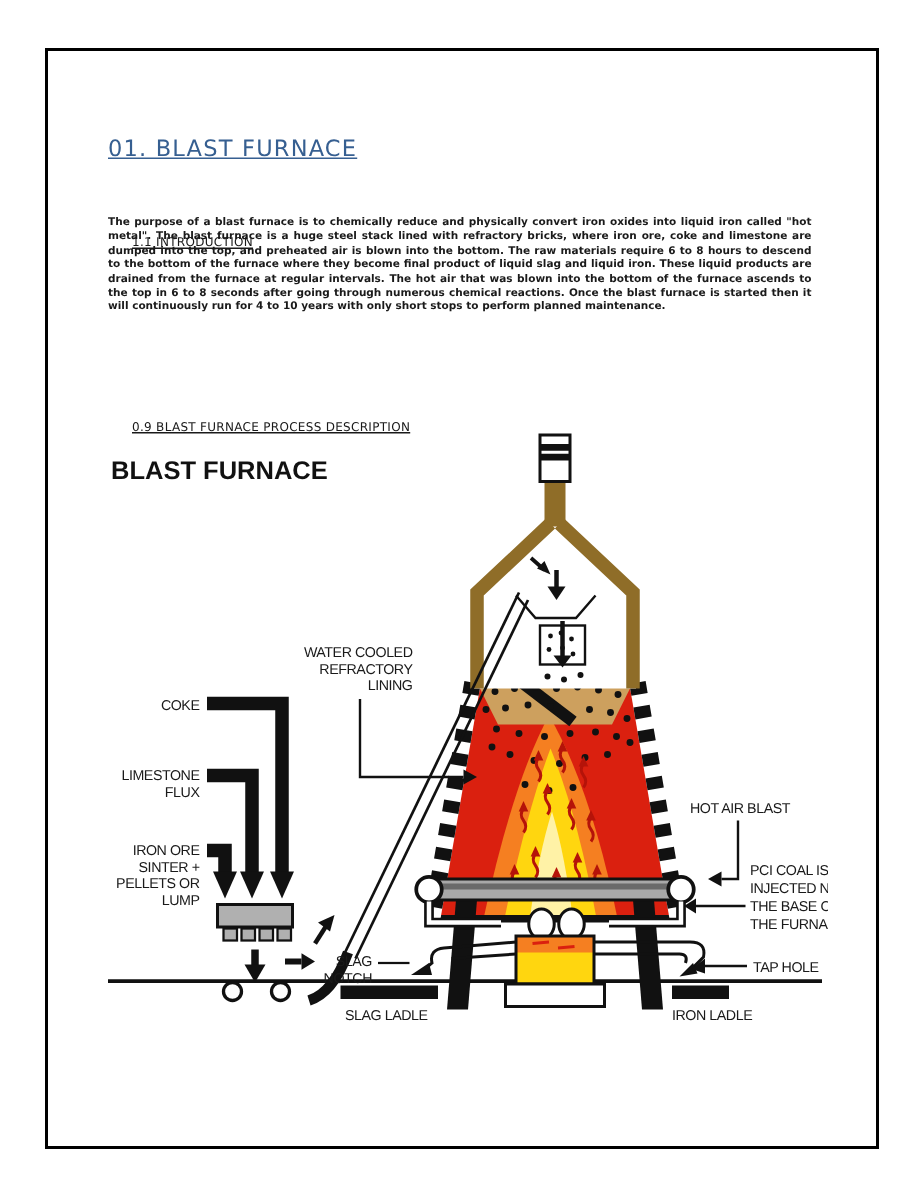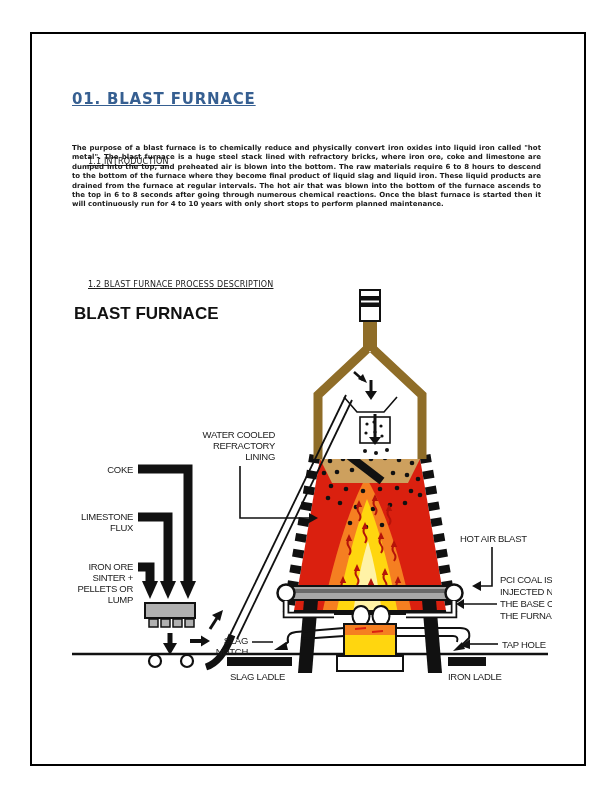--- a/index.html
+++ b/index.html
@@ -1,20 +1,20 @@
 <!DOCTYPE html>
 <html><head>
 <meta charset="utf-8">
 <style>
   html,body{margin:0;padding:0;background:#e8e8e8;}
   .page{position:relative;width:612px;height:792px;background:#ffffff;overflow:hidden;
         font-family:"DejaVu Sans",sans-serif;}
   .page-border{position:absolute;left:30px;top:32px;width:556px;height:734px;
         border:2px solid #000;box-sizing:border-box;}
-  .doc-title{position:absolute;left:72px;top:90px;margin:0;font-size:15px;font-weight:bold;
+  .doc-title{position:absolute;left:72px;top:90px;margin:0;font-size:15px;font-weight:normal;
         color:#365f91;text-decoration:underline;letter-spacing:.8px;
         font-family:"DejaVu Sans",sans-serif;}
   .sec-heading{position:absolute;left:72px;margin:16px;font-size:8px;font-weight:normal;color:#1a1a1a;
         text-decoration:underline;letter-spacing:.2px;}
   .sec-heading.h11{top:141px}
   .sec-heading.h12{top:264px}
   .intro-para{position:absolute;left:72px;top:144px;width:469px;margin:0;font-size:7px;
         font-weight:bold;color:#1a1a1a;line-height:9.4px;text-align:justify;}
   .diagram{position:absolute;left:60px;top:283px;}
   .dlabel{font-family:"Liberation Sans",sans-serif;font-size:9.5px;fill:#1a1a1a;letter-spacing:-0.3px;}
@@ -22,21 +22,21 @@
 </style>
 </head>
 <body>
 
 <div class="page">
   <div class="page-border"></div>
 
   <h1 class="doc-title">01. BLAST FURNACE</h1>
   <h2 class="sec-heading h11">1.1 INTRODUCTION</h2>
   <p class="intro-para">The purpose of a blast furnace is to chemically reduce and physically convert iron oxides into liquid iron called "hot metal". The blast furnace is a huge steel stack lined with refractory bricks, where iron ore, coke and limestone are dumped into the top, and preheated air is blown into the bottom. The raw materials require 6 to 8 hours to descend to the bottom of the furnace where they become final product of liquid slag and liquid iron. These liquid products are drained from the furnace at regular intervals. The hot air that was blown into the bottom of the furnace ascends to the top in 6 to 8 seconds after going through numerous chemical reactions. Once the blast furnace is started then it will continuously run for 4 to 10 years with only short stops to perform planned maintenance.</p>
-  <h2 class="sec-heading h12">1.2 BLAST FURNACE PROCESS DESCRIPTION</h2>
+  <h2 class="sec-heading h12">0.9 BLAST FURNACE PROCESS DESCRIPTION</h2>
 
   <svg class="diagram" width="492" height="422" viewBox="0 0 492 422">
 
     <defs>
       <g id="wavy-arrow">
         <path d="M0,16 q3,-4 0,-8 q-3,-4 0,-8" stroke="#b51309" stroke-width="2" fill="none"></path>
         <polygon points="-3.2,2 3.2,2 0,-5" fill="#b51309"></polygon>
       </g>
     </defs>
 

